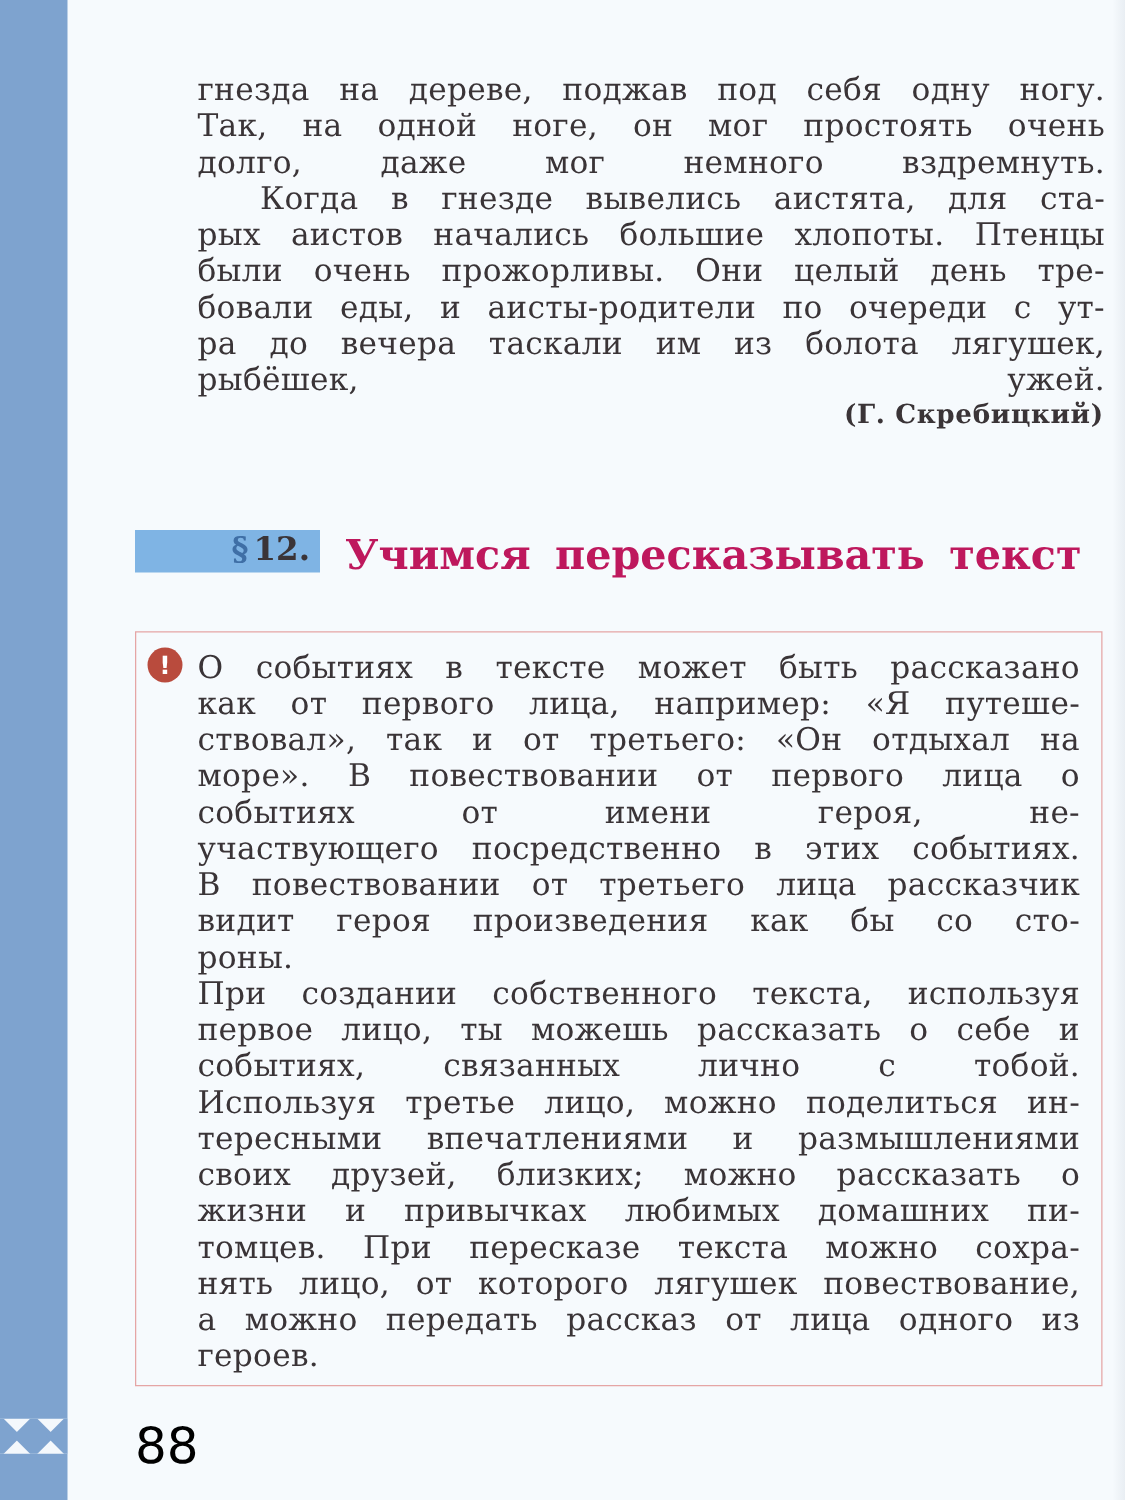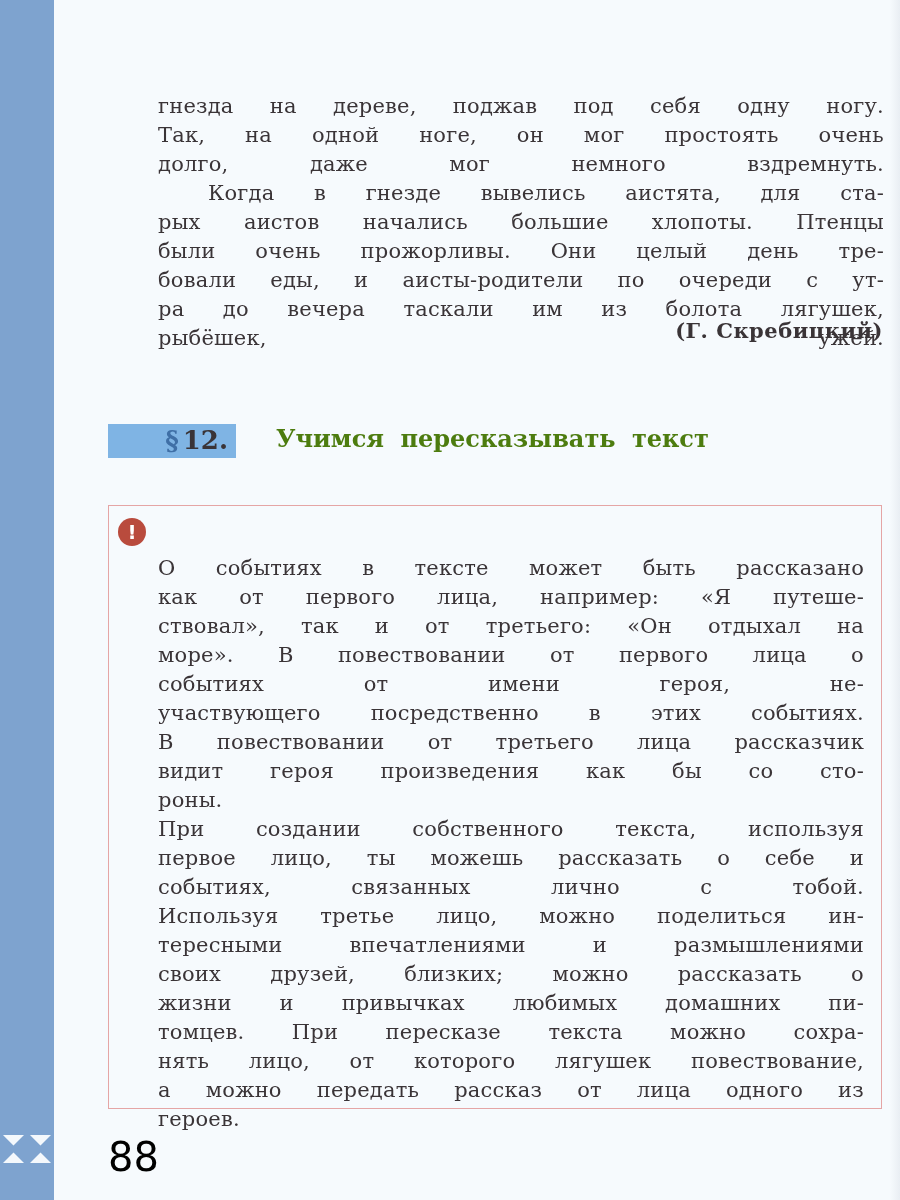--- a/index.html
+++ b/index.html
@@ -22,41 +22,41 @@
     .side-ornament .dia {
       position: absolute; top: 2px; width: 24px; height: 24px;
       background: #7ea3cf; transform: rotate(45deg);
     }
     .right-edge {
       position: absolute; right: 0; top: 0; width: 10px; height: 1200px;
       background: linear-gradient(to right, #f6fafd, #e9eef3);
     }
     .text-block {
       position: absolute; left: 158px; width: 726px;
-      font-size: 21px; line-height: 29px; letter-spacing: 0.2px; margin-top: 35px;
+      font-size: 25px; line-height: 29px; letter-spacing: 0.2px;
     }
     .line { display: flex; justify-content: space-between; white-space: nowrap; height: 29px; }
     .line.last { justify-content: space-between; gap: 18px; }
     .line.indent { padding-left: 50px; }
     .attribution {
       position: absolute; right: 17px; top: 318px;
       font-size: 21px; font-weight: bold; letter-spacing: 0.5px;
     }
     .section-badge {
-      position: absolute; left: 108px; top: 424px; width: 128px; height: 34px;
+      position: absolute; left: 108px; top: 424px; width: 148px; height: 34px;
       background: #7fb4e4;
     }
     .section-number {
       position: absolute; right: 8px; top: 1px;
       font-size: 26px; font-weight: bold; color: #3a3437;
     }
     .section-number .para { color: #3f6fa6; margin-right: 4px; }
     .section-title {
       position: absolute; left: 276px; top: 424px;
-      font-size: 24px; font-weight: bold; word-spacing: 8px; color: #4d7c0f;
+      font-size: 33px; font-weight: bold; word-spacing: 8px; color: #be185d;
     }
     .rule-box {
       position: absolute; left: 108px; top: 505px; width: 774px; height: 604px;
       border: 1.5px solid #e5a5a5;
       box-sizing: border-box;
     }
     .alert-icon {
       position: absolute; left: 118px; top: 518px; width: 28px; height: 28px;
       border-radius: 50%; background: #b94b3d;
       display: flex; align-items: center; justify-content: center;

